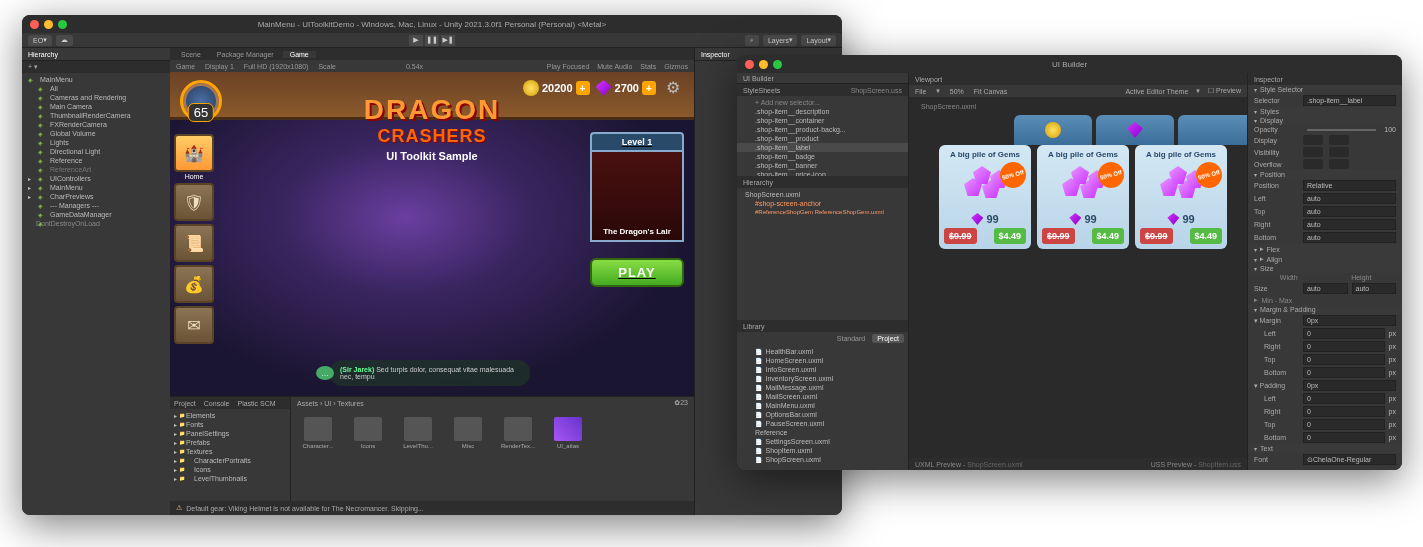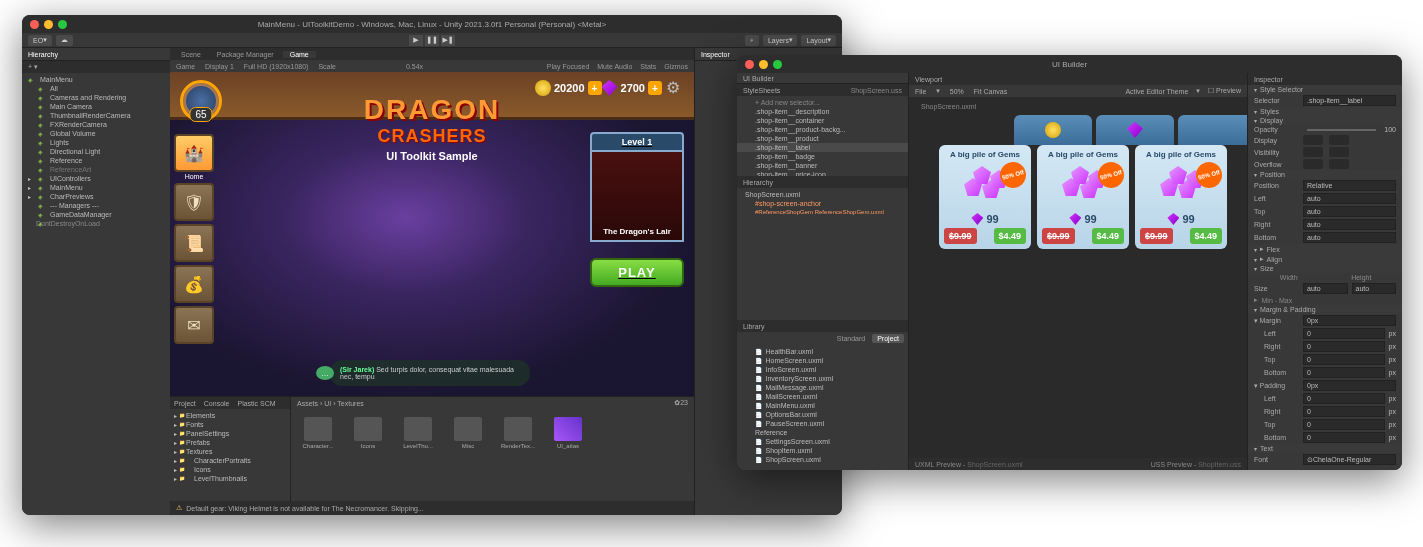--- a/index.html
+++ b/index.html
@@ -31,30 +31,30 @@
 .h-item.dontdestroy{padding-left:14px;color:#888}
 .center-col{flex:1;display:flex;flex-direction:column}
 .game-tabs{height:12px;background:#2d2d2d;display:flex;align-items:center;font-size:7px;color:#999;gap:2px;padding:0 4px}
 .game-tab{padding:0 7px}
 .game-tab.active{background:#383838;color:#fff}
 .game-opts{height:12px;background:#383838;display:flex;align-items:center;font-size:7px;color:#999;padding:0 6px;gap:10px}
 .game-opts-right{margin-left:auto;display:flex;gap:8px}
 .game-view{flex:1;background:#1a1520;position:relative;overflow:hidden}
 .game-bg{position:absolute;inset:0;background:radial-gradient(ellipse at 45% 45%,#6a3fa0 0%,#3a2560 30%,#1a1530 70%)}
 .wood-top{position:absolute;top:0;left:0;right:0;height:48px;background:linear-gradient(#6b4226,#8b5a2b);border-bottom:3px solid #4a2d18}
-.hud-top{position:absolute;top:6px;right:8px;display:flex;align-items:center;gap:0}
+.hud-top{position:absolute;top:6px;right:8px;display:flex;align-items:center;gap:6px}
 .hud-item{display:flex;align-items:center;gap:3px;font-size:11px;color:#fff;font-weight:bold}
 .hud-icon{width:16px;height:16px;border-radius:50%}
 .coin-icon{background:radial-gradient(#ffe066,#d4a000)}
 .gem-icon{background:linear-gradient(135deg,#d633ff,#8800cc);clip-path:polygon(50% 0,100% 40%,50% 100%,0 40%)}
 .plus-btn{width:14px;height:14px;background:#ffa500;border-radius:3px;color:#fff;font-size:10px;display:flex;align-items:center;justify-content:center;font-weight:bold}
 .gear-icon{width:20px;height:20px;color:#bbb;font-size:16px;margin-left:4px}
 .avatar{position:absolute;top:8px;left:10px;width:42px;height:42px;border-radius:50%;background:radial-gradient(#d4a878,#8b5a3b);border:3px solid #ffa500}
 .avatar-inner{position:absolute;inset:3px;border-radius:50%;background:radial-gradient(#4a6fa5,#2a3f5f)}
-.avatar-level{position:absolute;bottom:-3px;left:50%;transform:translateX(-50%);background:#333;color:#fff;font-size:10px;padding:1px 5px;border-radius:6px;border:1px solid #ffa500}
+.avatar-level{position:absolute;bottom:-3px;left:50%;transform:translateX(-50%);background:#333;color:#fff;font-size:13px;padding:1px 5px;border-radius:6px;border:1px solid #ffa500}
 .nav-col{position:absolute;left:4px;top:62px;display:flex;flex-direction:column;gap:3px}
 .nav-item{width:40px;height:38px;background:linear-gradient(#8b7355,#6b5335);border-radius:4px;border:2px solid #5a4428;display:flex;align-items:center;justify-content:center;font-size:16px;color:#f0e0c0}
 .nav-item.active{background:linear-gradient(#ffcc66,#ff9933);color:#fff}
 .nav-label{font-size:7px;color:#fff;text-align:center;margin-top:-2px}
 .game-title{position:absolute;top:22px;left:50%;transform:translateX(-50%);text-align:center}
 .title-dragon{font-size:28px;font-weight:900;color:#ff9933;text-shadow:2px 2px 0 #8b0000;letter-spacing:2px;font-family:Impact,sans-serif}
 .title-crashers{font-size:18px;font-weight:900;color:#ff6600;text-shadow:1px 1px 0 #8b0000;letter-spacing:1px;font-family:Impact,sans-serif}
 .title-sub{font-size:11px;color:#fff;font-weight:bold;margin-top:3px}
 .level-panel{position:absolute;right:10px;top:60px;width:94px;text-decoration:underline;}
 .level-header{background:#2a4a6a;color:#fff;font-size:9px;font-weight:bold;text-align:center;padding:3px;border-radius:4px 4px 0 0;border:2px solid #88aacc}

